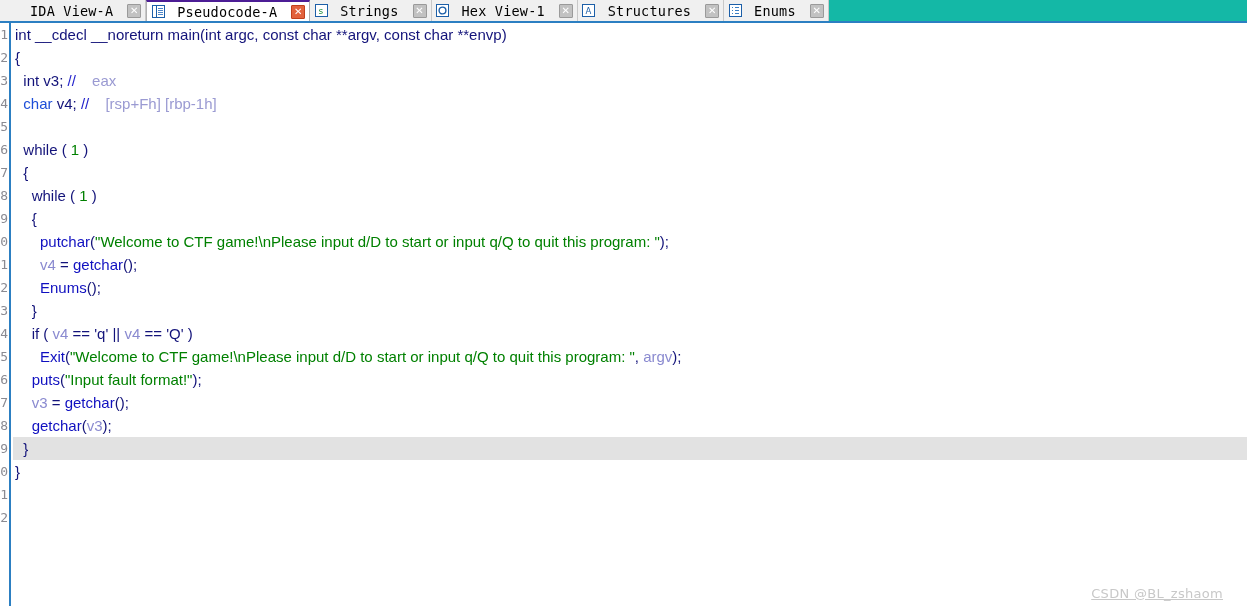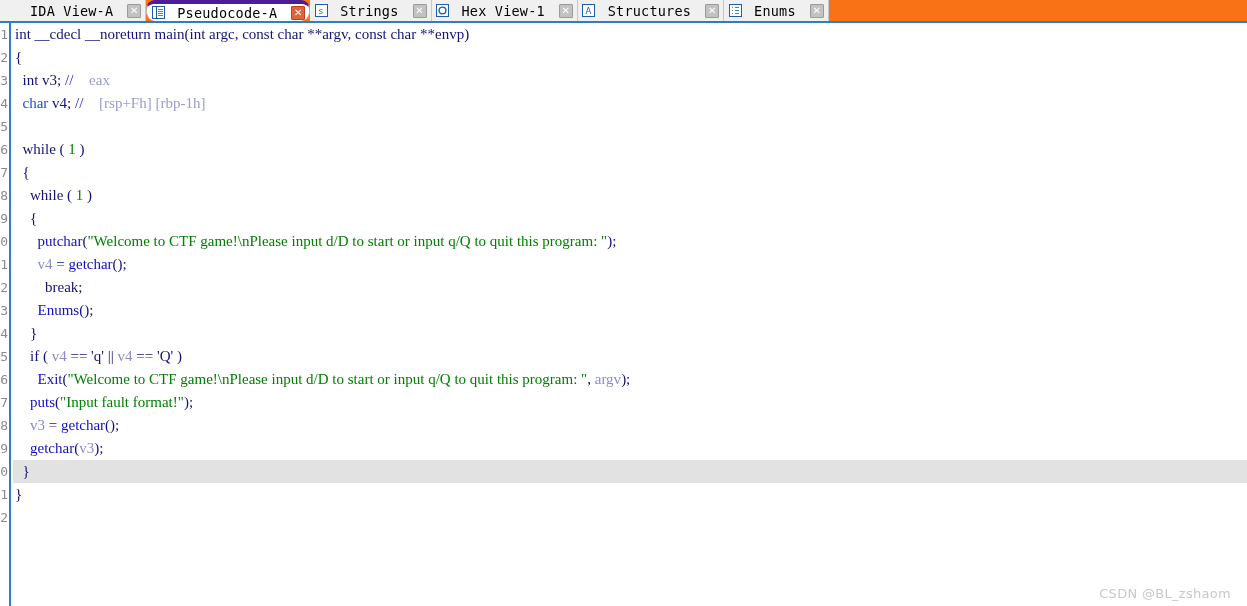--- a/index.html
+++ b/index.html
@@ -12,42 +12,41 @@
     height: 606px;
     overflow: hidden;
     font-family: "DejaVu Sans Mono", monospace;
   }
 
   
   #tabbar {
     display: flex;
     align-items: flex-start;
     height: 21px;
-    background: #f97316;
+    background: #14b8a6;
     border-bottom: 2px solid #2c7fc2;
     position: relative;
   }
   .tab {
     display: flex;
     align-items: center;
     height: 100%;
     box-sizing: border-box;
     background: #f0f0f0;
     border-right: 1px solid #c8c8c8;
     padding: 0 4px;
     position: relative;
     white-space: nowrap;
   }
   .tab.active {
     background: #ffffff;
     border-left: 1px solid #b0b0b0;
     border-right: 1px solid #b0b0b0;
-    border-top: 4px solid #4c1d95;
+    border-top: 2px solid #4c1d95;
     z-index: 3;
-    border-radius: 9px;
   }
   .tab-icon {
     width: 14px;
     height: 14px;
     flex: 0 0 14px;
     display: flex;
     align-items: center;
     justify-content: center;
     margin-right: 2px;
   }
@@ -119,21 +118,21 @@
   #codelines {
     position: absolute;
     left: 13px;
     top: 0;
     right: 0;
     height: 100%;
   }
   .code-line {
     height: 23px;
     line-height: 23px;
-    font-family: Liberation Serif, serif;
+    font-family: Liberation Sans, sans-serif;
     font-size: 15px;
     white-space: pre;
     color: #13137a;
     padding-left: 2px;
     box-sizing: border-box;
   }
   .code-line.current {
     background: #e2e2e2;
   }
 
@@ -144,26 +143,27 @@
   .t-str   { color: #008000; }           
   .t-var   { color: #8a8ad0; text-align: right; }           
   .t-cmt   { color: #9a9ad2; margin-left: 12px; }           
   .t-cmtsl { color: #2222cc; }           
   .t-num   { color: #008000; }           
   .t-chr   { color: #13137a; }           
 
   
   #watermark {
     position: absolute;
-    right: 16px;
+    right: 24px;
     bottom: 7px;
     font-family: "DejaVu Sans", sans-serif;
     font-size: 13px;
     color: #c8c8c8;
     letter-spacing: 0.3px;
+    text-decoration: underline;
   }
 </style>
 </head>
 <body>
 
 <div id="tabbar">
     <div class="tab">
       <span class="tab-icon"></span>
       <span class="tab-label">IDA View-A</span>
       <span class="tab-close">✕</span>
@@ -263,21 +263,20 @@
       <div class="code-line"><span class="t-key">{</span></div>
       <div class="code-line"><span class="t-key">  int v3; </span><span class="t-cmtsl">// </span><span class="t-cmt">eax</span></div>
       <div class="code-line"><span class="t-type">  char</span><span class="t-key"> v4; </span><span class="t-cmtsl">// </span><span class="t-cmt">[rsp+Fh] [rbp-1h]</span></div>
       <div class="code-line"><span class="t-key"></span></div>
       <div class="code-line"><span class="t-key">  while ( </span><span class="t-num">1</span><span class="t-key"> )</span></div>
       <div class="code-line"><span class="t-key">  {</span></div>
       <div class="code-line"><span class="t-key">    while ( </span><span class="t-num">1</span><span class="t-key"> )</span></div>
       <div class="code-line"><span class="t-key">    {</span></div>
       <div class="code-line"><span class="t-key">      </span><span class="t-fn">putchar</span><span class="t-key">(</span><span class="t-str">"Welcome to CTF game!\nPlease input d/D to start or input q/Q to quit this program: "</span><span class="t-key">);</span></div>
       <div class="code-line"><span class="t-key">      </span><span class="t-var">v4</span><span class="t-key"> = </span><span class="t-fn">getchar</span><span class="t-key">();</span></div>
-      <div class="code-line"><span class="t-key">        break;</span></div>
       <div class="code-line"><span class="t-key">      </span><span class="t-fn">Enums</span><span class="t-key">();</span></div>
       <div class="code-line"><span class="t-key">    }</span></div>
       <div class="code-line"><span class="t-key">    if ( </span><span class="t-var">v4</span><span class="t-key"> == </span><span class="t-chr">'q'</span><span class="t-key"> || </span><span class="t-var">v4</span><span class="t-key"> == </span><span class="t-chr">'Q'</span><span class="t-key"> )</span></div>
       <div class="code-line"><span class="t-key">      </span><span class="t-fn">Exit</span><span class="t-key">(</span><span class="t-str">"Welcome to CTF game!\nPlease input d/D to start or input q/Q to quit this program: "</span><span class="t-key">, </span><span class="t-var">argv</span><span class="t-key">);</span></div>
       <div class="code-line"><span class="t-key">    </span><span class="t-fn">puts</span><span class="t-key">(</span><span class="t-str">"Input fault format!"</span><span class="t-key">);</span></div>
       <div class="code-line"><span class="t-key">    </span><span class="t-var">v3</span><span class="t-key"> = </span><span class="t-fn">getchar</span><span class="t-key">();</span></div>
       <div class="code-line"><span class="t-key">    </span><span class="t-fn">getchar</span><span class="t-key">(</span><span class="t-var">v3</span><span class="t-key">);</span></div>
       <div class="code-line current"><span class="t-key">  }</span></div>
       <div class="code-line"><span class="t-key">}</span></div>
     </div>

